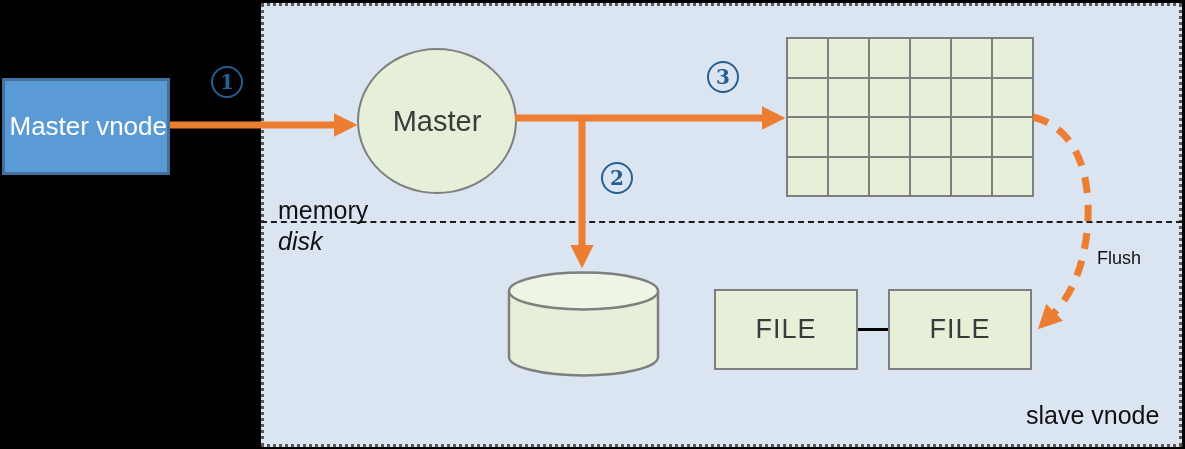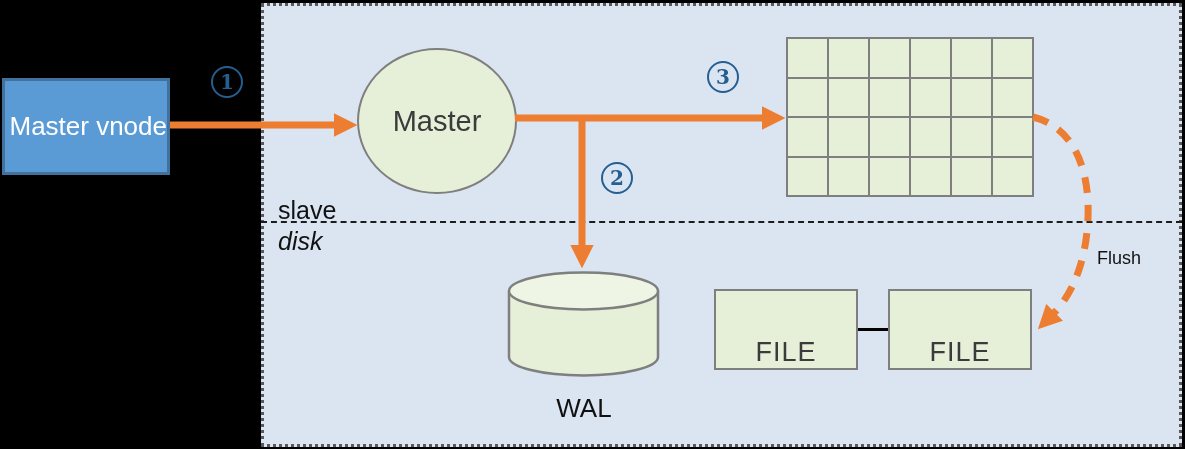--- a/index.html
+++ b/index.html
@@ -66,41 +66,41 @@
   .lbl-memory{left:278px;top:196px;}
   .lbl-disk{left:278px;top:227px;font-style:italic;}
   .lbl-wal{left:539px;top:393px;width:90px;text-align:center;font-size:26px;}
   .lbl-flush{left:1097px;top:248px;font-size:18px;}
   .lbl-slave{left:1026px;top:401px;font-size:25px;}
   .file-box{
     position:absolute;top:289px;width:144px;height:81px;
     background:var(--node-fill);
     border:2px solid var(--node-border);
     color:var(--text-dark);font-size:27px;letter-spacing:1px;
-    display:flex;align-items:flex-end;justify-content:center;
+    display:flex;align-items:center;justify-content:center;
   }
   .file-1{left:714px;}
   .file-2{left:888px;}
   .file-connector{
     position:absolute;left:858px;top:328px;width:30px;height:3px;background:#000;
   }
   .overlay-svg{
     position:absolute;left:0;top:0;width:1185px;height:449px;
     pointer-events:none;
   }
 </style>
 </head>
 <body>
 
 <div class="canvas">
 
   <div class="panel"></div>
 
   <div class="divider"></div>
-  <div class="lbl lbl-memory">slave</div>
+  <div class="lbl lbl-memory">memory</div>
   <div class="lbl lbl-disk">disk</div>
 
   <div class="master-box">
     <span>Master vnode</span>
   </div>
 
   <div class="write-ellipse">
     <span>Master</span>
   </div>
 
@@ -142,22 +142,22 @@
   </div>
 
   <div class="file-box file-1">
     <span>FILE</span>
   </div>
   <div class="file-connector"></div>
   <div class="file-box file-2">
     <span>FILE</span>
   </div>
 
-  <div class="lbl lbl-wal">WAL</div>
   <div class="lbl lbl-flush">Flush</div>
+  <div class="lbl lbl-slave">slave vnode</div>
 
   <svg class="overlay-svg" viewBox="0 0 1185 449">
     <defs>
       <marker id="arrowO" viewBox="0 0 10 10" refX="1" refY="5" markerWidth="3.4" markerHeight="3.4" orient="auto">
         <path d="M0,0 L10,5 L0,10 z" fill="var(--accent-orange)"></path>
       </marker>
     </defs>
 
     <g>
       <path d="M 509,291 L 509,357 A 74.5,18.5 0 0 0 658,357 L 658,291" fill="var(--node-fill)" stroke="var(--node-border)" stroke-width="2.5"></path>

